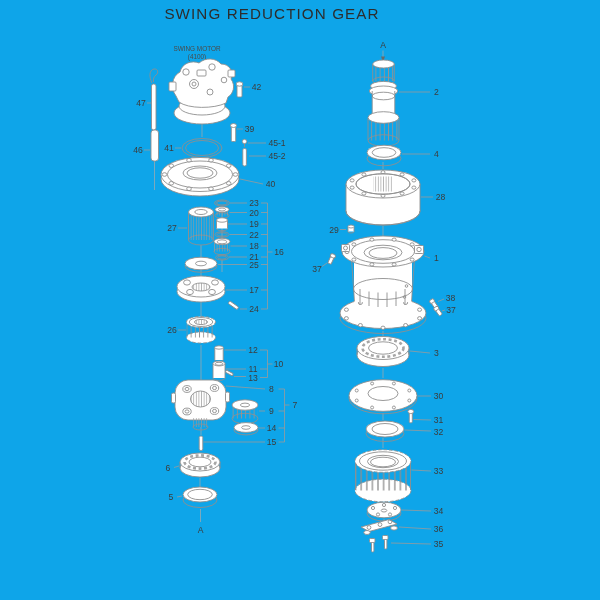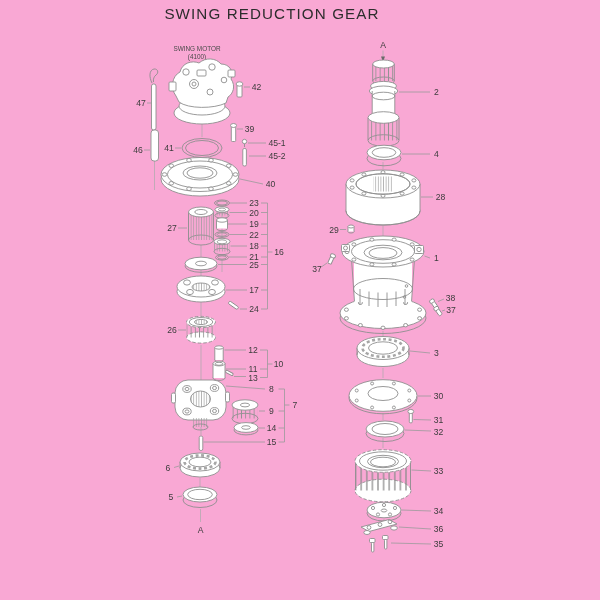--- a/index.html
+++ b/index.html
@@ -1,16 +1,16 @@
 <!DOCTYPE html>
 <html><head>
 <meta charset="utf-8">
 <style>
   html,body{margin:0;padding:0;background:#fff;}
-  #page{position:relative;width:600px;height:600px;background:#f9a8d4;overflow:hidden;
+  #page{position:relative;width:600px;height:600px;background:#0ea5e9;overflow:hidden;
         font-family:"Liberation Sans",sans-serif;}
   svg{display:block;}
   .pt  {fill:#fff;stroke:#8e8e8e;stroke-width:0.9;}
   .ptn {fill:none;stroke:#8e8e8e;stroke-width:0.9;}
   .thin{fill:none;stroke:#ababab;stroke-width:0.7;}
   .ld  {fill:none;stroke:#9a9a9a;stroke-width:0.8;}
   .scal{fill:#fff;stroke:#8e8e8e;stroke-width:0.9;stroke-dasharray:3.4 2;}
   .balls{fill:none;stroke:#a6a6a6;stroke-width:2.6;stroke-dasharray:2.9 2.6;}
   text.lbl{font-size:8.6px;fill:#3c3c3c;text-anchor:middle;dominant-baseline:central;}
   text.sm {font-size:6.4px;fill:#4a4a4a;text-anchor:middle;dominant-baseline:central;}

